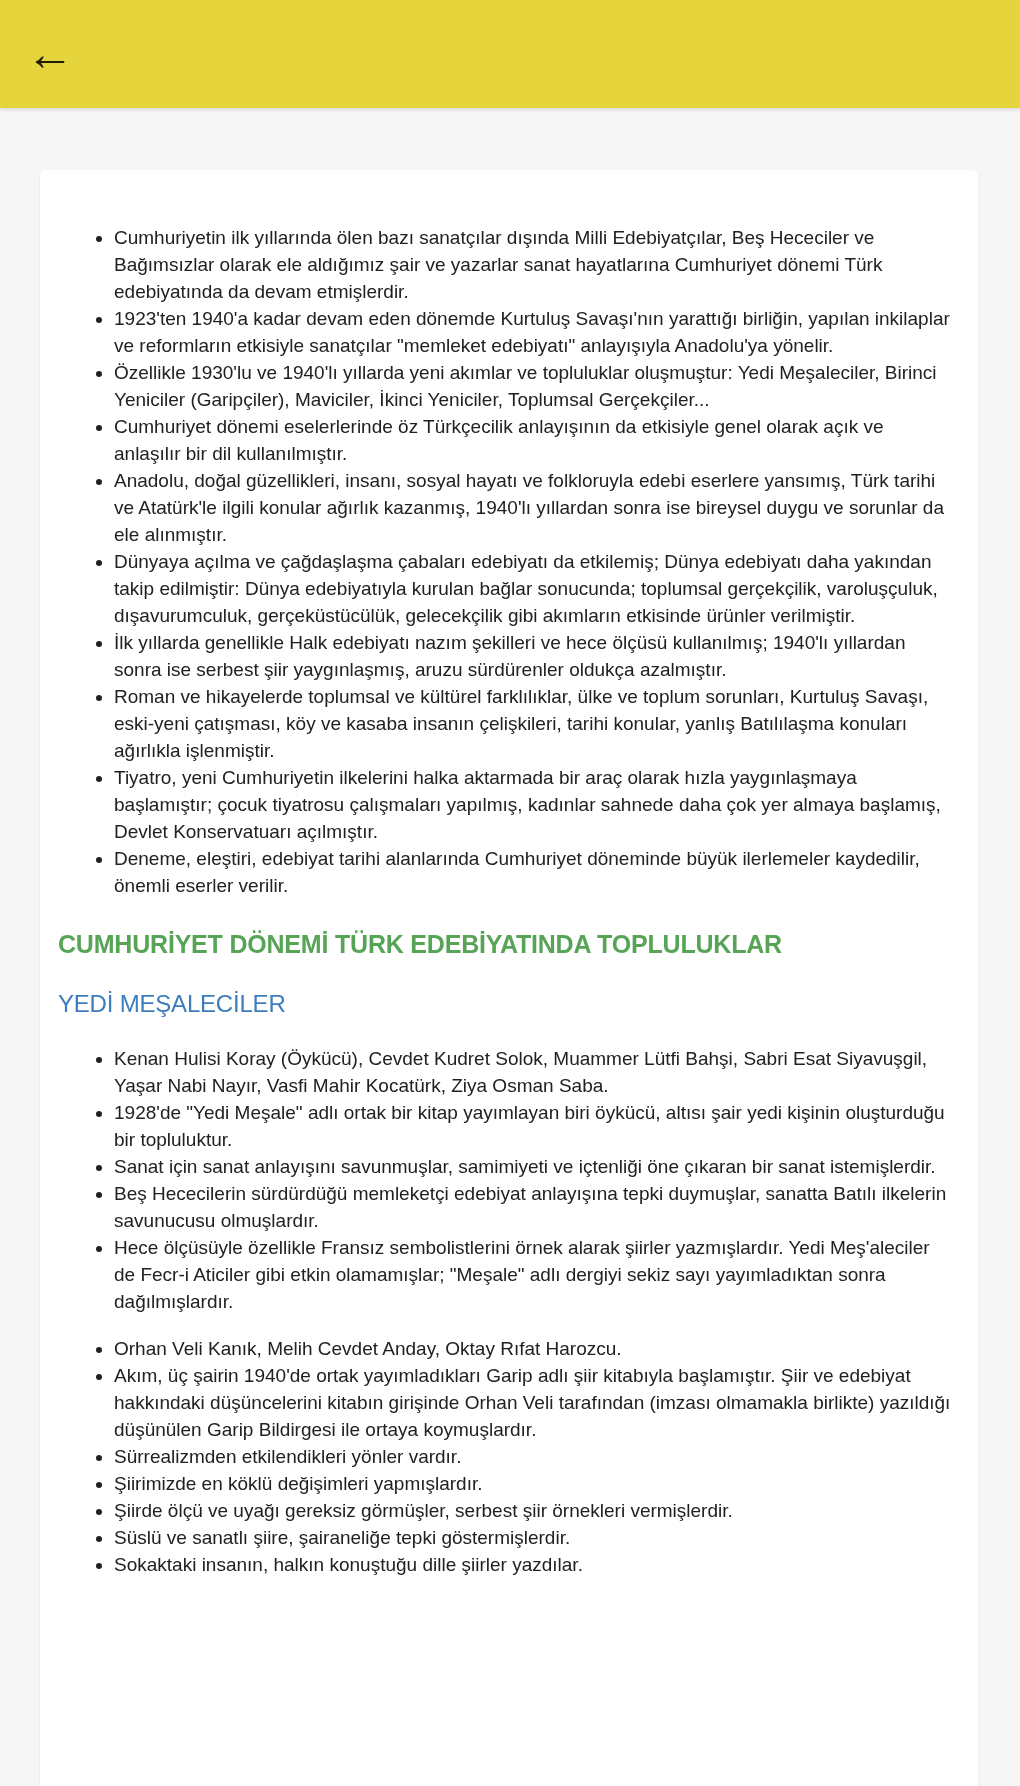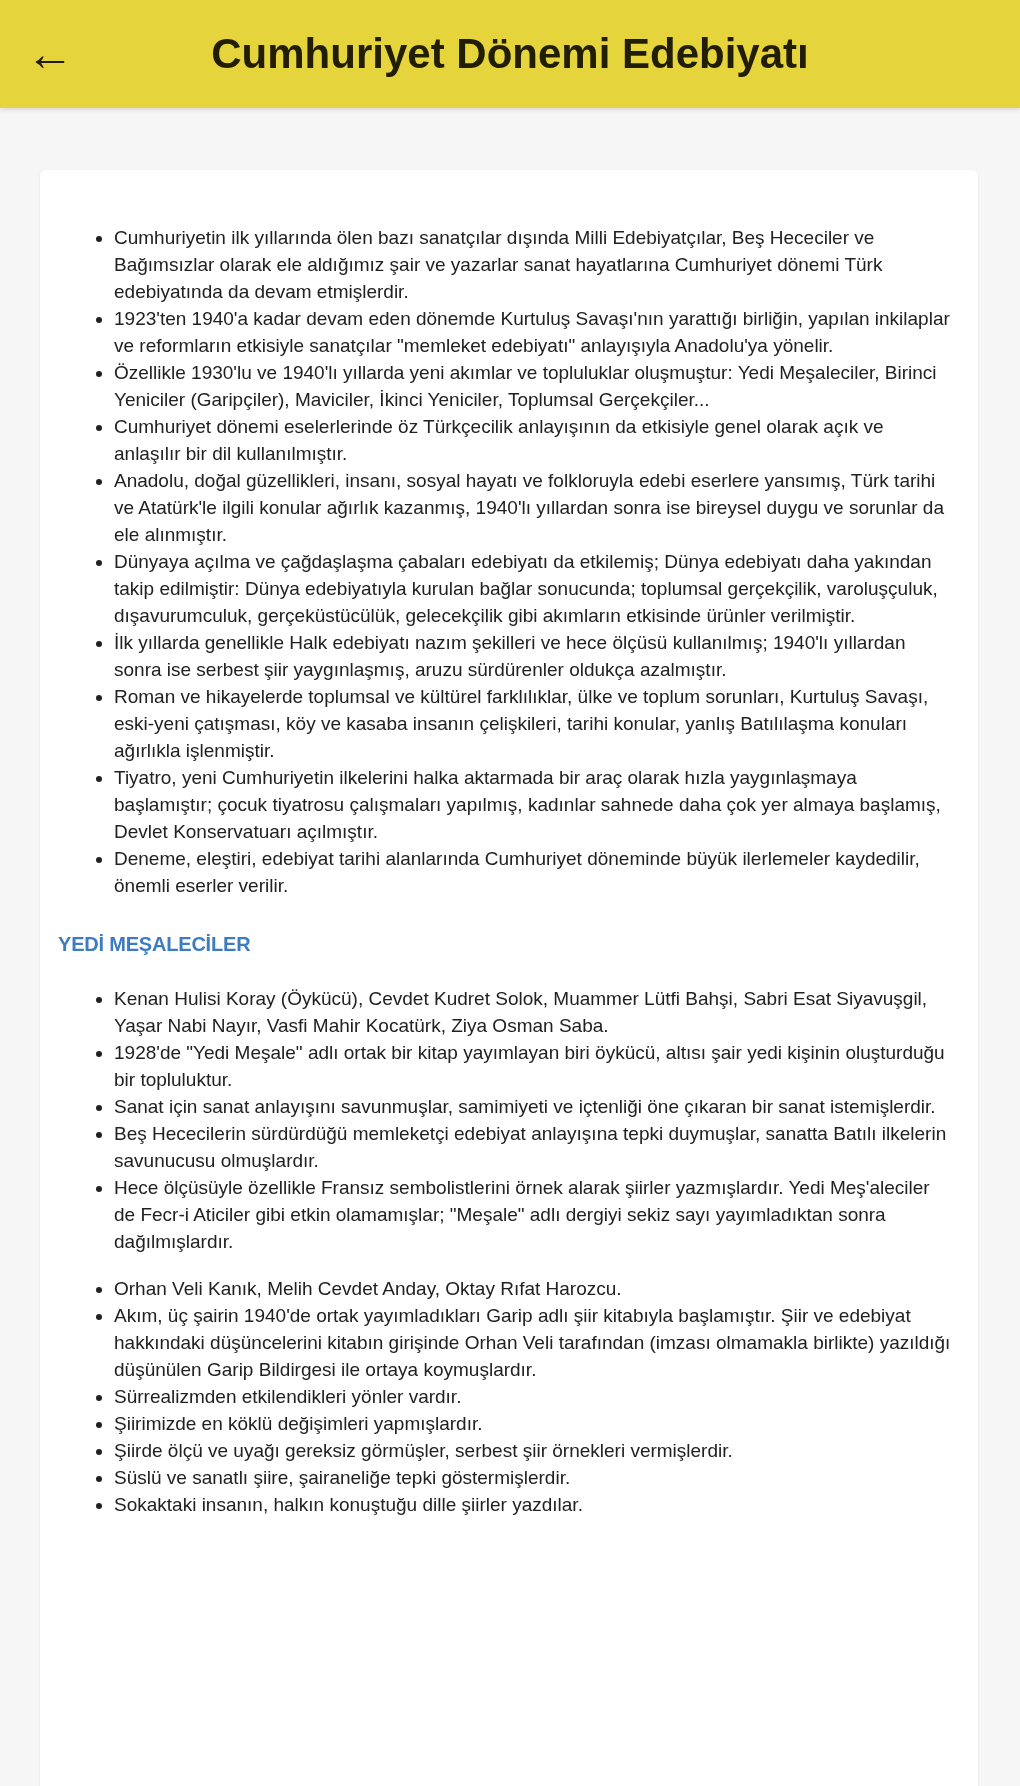--- a/index.html
+++ b/index.html
@@ -67,53 +67,53 @@
   .intro-list{margin-top:30px;}
   .section-heading{
     color:var(--heading-green);
     font-size:25px;font-weight:bold;line-height:30px;
     margin:30px 0 0 0;
     padding-left:8px;
     letter-spacing:-0.2px;
   }
   .group-heading{
     color:var(--heading-blue);
-    font-size:20px;font-weight:bold;line-height:30px;
+    font-size:24px;font-weight:normal;line-height:30px;
     padding-left:8px;
     letter-spacing:-0.2px;
   }
   .group-heading.first{margin-top:30px;}
   .group-heading.second{margin-top:26px;}
   .group-list-1{margin-top:26px;}
   .group-list-2{margin-top:20px;}
 </style>
 </head>
 <body>
 
 <header class="app-bar">
   <span class="back-arrow">←</span>
-  <h1 class="app-bar-title">Cumhuriyet Dönemi Edebiyatı</h1>
 </header>
 
 <main class="card">
 
 
   <ul class="bullets intro-list">
       <li>Cumhuriyetin ilk yıllarında ölen bazı sanatçılar dışında Milli Edebiyatçılar, Beş Hececiler ve Bağımsızlar olarak ele aldığımız şair ve yazarlar sanat hayatlarına Cumhuriyet dönemi Türk edebiyatında da devam etmişlerdir.</li>
       <li>1923'ten 1940'a kadar devam eden dönemde Kurtuluş Savaşı'nın yarattığı birliğin, yapılan inkilaplar ve reformların etkisiyle sanatçılar "memleket edebiyatı" anlayışıyla Anadolu'ya yönelir.</li>
       <li>Özellikle 1930'lu ve 1940'lı yıllarda yeni akımlar ve topluluklar oluşmuştur: Yedi Meşaleciler, Birinci Yeniciler (Garipçiler), Maviciler, İkinci Yeniciler, Toplumsal Gerçekçiler...</li>
       <li>Cumhuriyet dönemi eselerlerinde öz Türkçecilik anlayışının da etkisiyle genel olarak açık ve anlaşılır bir dil kullanılmıştır.</li>
       <li>Anadolu, doğal güzellikleri, insanı, sosyal hayatı ve folkloruyla edebi eserlere yansımış, Türk tarihi ve Atatürk'le ilgili konular ağırlık kazanmış, 1940'lı yıllardan sonra ise bireysel duygu ve sorunlar da ele alınmıştır.</li>
       <li>Dünyaya açılma ve çağdaşlaşma çabaları edebiyatı da etkilemiş; Dünya edebiyatı daha yakından takip edilmiştir: Dünya edebiyatıyla kurulan bağlar sonucunda; toplumsal gerçekçilik, varoluşçuluk, dışavurumculuk, gerçeküstücülük, gelecekçilik gibi akımların etkisinde ürünler verilmiştir.</li>
       <li>İlk yıllarda genellikle Halk edebiyatı nazım şekilleri ve hece ölçüsü kullanılmış; 1940'lı yıllardan sonra ise serbest şiir yaygınlaşmış, aruzu sürdürenler oldukça azalmıştır.</li>
       <li>Roman ve hikayelerde toplumsal ve kültürel farklılıklar, ülke ve toplum sorunları, Kurtuluş Savaşı, eski-yeni çatışması, köy ve kasaba insanın çelişkileri, tarihi konular, yanlış Batılılaşma konuları ağırlıkla işlenmiştir.</li>
       <li>Tiyatro, yeni Cumhuriyetin ilkelerini halka aktarmada bir araç olarak hızla yaygınlaşmaya başlamıştır; çocuk tiyatrosu çalışmaları yapılmış, kadınlar sahnede daha çok yer almaya başlamış, Devlet Konservatuarı açılmıştır.</li>
       <li>Deneme, eleştiri, edebiyat tarihi alanlarında Cumhuriyet döneminde büyük ilerlemeler kaydedilir, önemli eserler verilir.</li>
     </ul>
 
+  <h3 class="section-heading">CUMHURİYET DÖNEMİ TÜRK EDEBİYATINDA TOPLULUKLAR</h3>
 
   <h4 class="group-heading first">YEDİ MEŞALECİLER</h4>
 
   <ul class="bullets group-list-1">
       <li>Kenan Hulisi Koray (Öykücü), Cevdet Kudret Solok, Muammer Lütfi Bahşi, Sabri Esat Siyavuşgil, Yaşar Nabi Nayır, Vasfi Mahir Kocatürk, Ziya Osman Saba.</li>
       <li>1928'de "Yedi Meşale" adlı ortak bir kitap yayımlayan biri öykücü, altısı şair yedi kişinin oluşturduğu bir topluluktur.</li>
       <li>Sanat için sanat anlayışını savunmuşlar, samimiyeti ve içtenliği öne çıkaran bir sanat istemişlerdir.</li>
       <li>Beş Hececilerin sürdürdüğü memleketçi edebiyat anlayışına tepki duymuşlar, sanatta Batılı ilkelerin savunucusu olmuşlardır.</li>
       <li>Hece ölçüsüyle özellikle Fransız sembolistlerini örnek alarak şiirler yazmışlardır. Yedi Meş'aleciler de Fecr-i Aticiler gibi etkin olamamışlar; "Meşale" adlı dergiyi sekiz sayı yayımladıktan sonra dağılmışlardır.</li>
     </ul>

